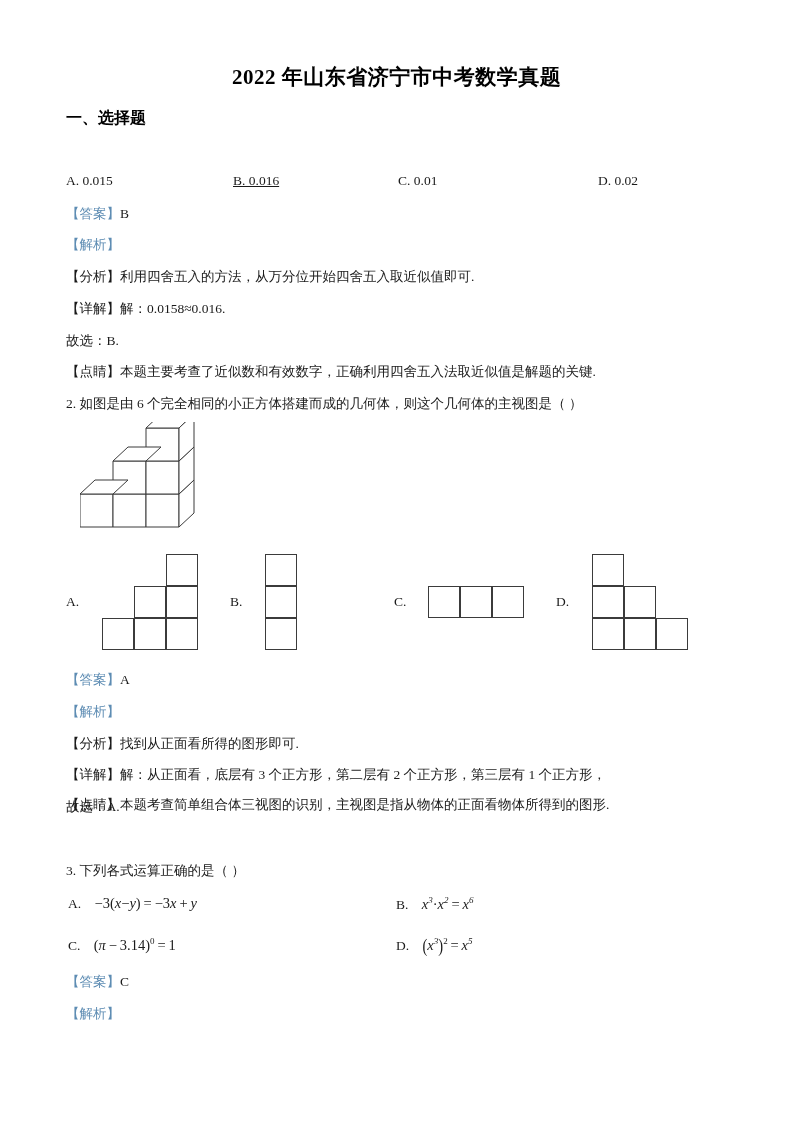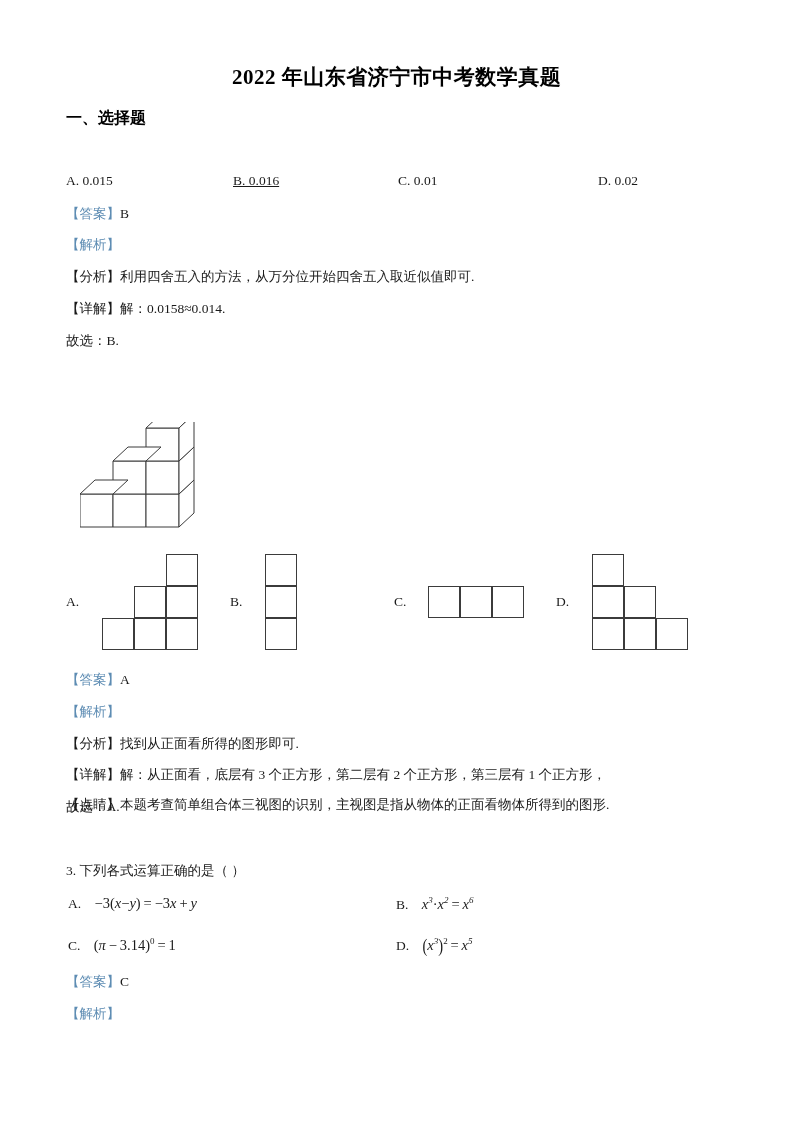--- a/index.html
+++ b/index.html
@@ -111,28 +111,32 @@
     <span class="tag">【答案】</span><span>B</span>
   </div>
 
   <div class="qline tag" style="top:236px;">【解析】</div>
 
   <div class="qline" style="top:268px;">
     <span>【分析】</span><span>利用四舍五入的方法，从万分位开始四舍五入取近似值即可.</span>
   </div>
 
   <div class="qline" style="top:300px;">
-    <span>【详解】</span><span>解：0.0158≈0.014.</span>
+    <span>【详解】</span><span>解：0.0158≈0.016.</span>
   </div>
 
   <div class="qline" style="top:332px;">
     <span></span><span>故选：B.</span>
   </div>
 
-
+  <div class="qline" style="top:363px;">
+    <span>【点睛】</span><span>本题主要考查了近似数和有效数字，正确利用四舍五入法取近似值是解题的关键.</span>
+  </div>
+
+  <div class="qline" style="top:395px;">2. 如图是由 6 个完全相同的小正方体搭建而成的几何体，则这个几何体的主视图是（    ）</div>
 
   <div class="solid-fig" style="left:80px; top:422px; width:130px; height:112px;">
     <svg width="130" height="112" viewBox="0 0 130 112">
       <g fill="#ffffff" stroke="#3b3b3b" stroke-width="1" stroke-linejoin="round">
 
         <rect x="0" y="72" width="33" height="33"></rect>
         <rect x="33" y="72" width="33" height="33"></rect>
         <rect x="66" y="72" width="33" height="33"></rect>
 
         <rect x="33" y="39" width="33" height="33"></rect>

